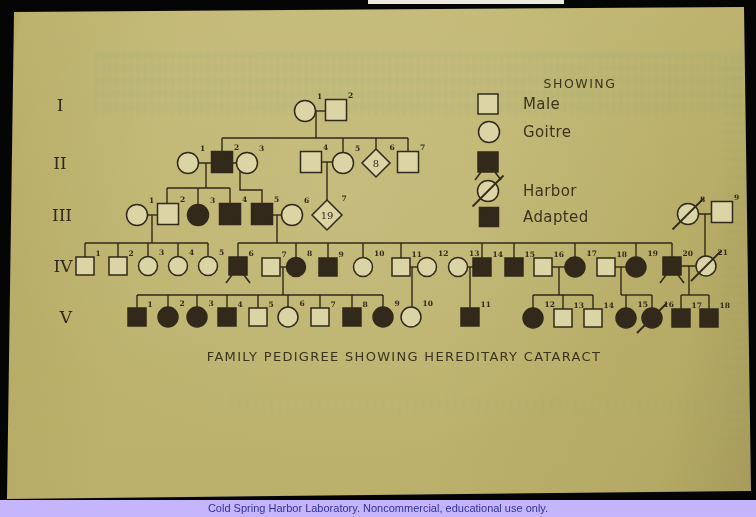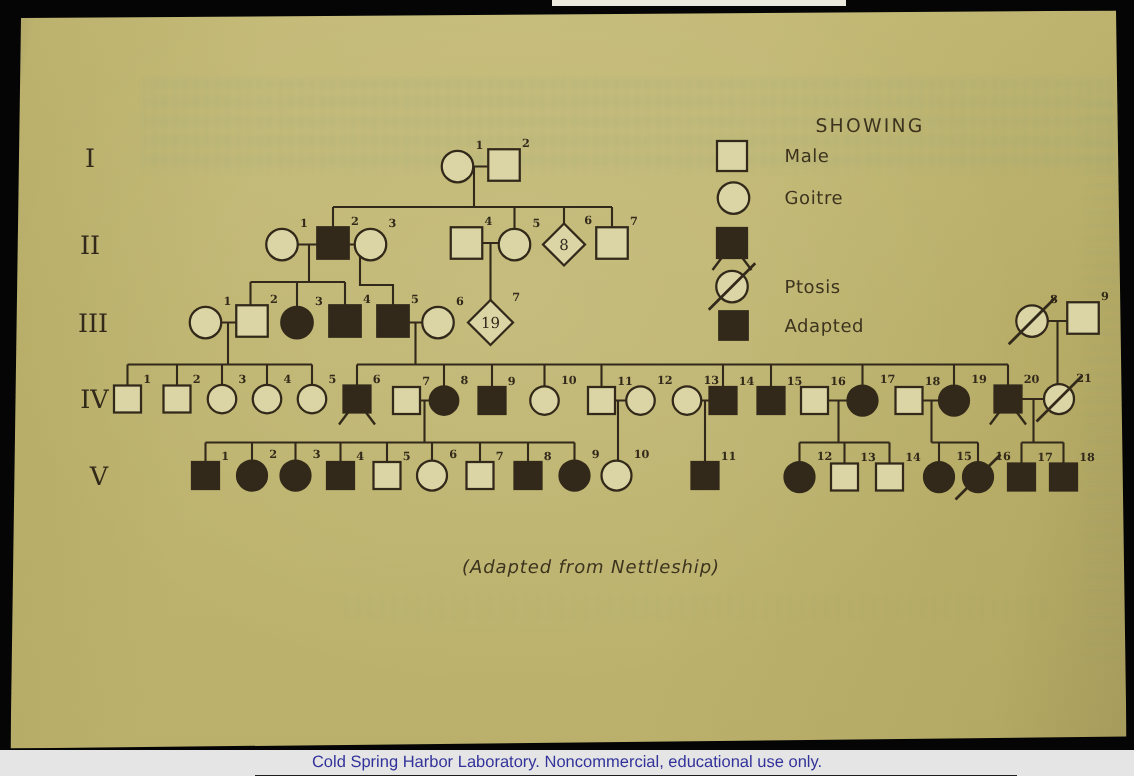--- a/index.html
+++ b/index.html
@@ -18,24 +18,24 @@
      background:
        repeating-linear-gradient(90deg,rgba(116,156,126,.16) 0 2px,rgba(0,0,0,0) 2px 7px),
        repeating-linear-gradient(0deg,rgba(0,0,0,0) 0 5px,rgba(116,156,126,.12) 5px 13px);}
   .ghost-b{left:230px;top:396px;width:470px;height:18px;opacity:.35;
      background:repeating-linear-gradient(90deg,rgba(116,156,126,.18) 0 2px,rgba(0,0,0,0) 2px 8px);}
   .ghost-c{left:722px;top:60px;width:24px;height:380px;opacity:.35;
      background:repeating-linear-gradient(0deg,rgba(116,156,126,.18) 0 3px,rgba(0,0,0,0) 3px 9px);}
   svg.pedigree{position:absolute;left:0;top:0;z-index:3;}
   .overlay-text{position:absolute;z-index:4;color:#3c331e;}
   .legend-title{left:540px;top:76px;width:80px;font-size:12.5px;letter-spacing:1.5px;text-align:center;}
-  .legend-label{left:523px;height:16px;line-height:16px;font-size:12px;letter-spacing:.4px;white-space:nowrap;}
+  .legend-label{left:523px;height:16px;line-height:16px;font-size:15px;letter-spacing:.4px;white-space:nowrap;}
   .caption-title{left:104px;top:349px;width:600px;text-align:center;font-size:13px;letter-spacing:1.3px;}
   .caption-subtitle{left:94px;top:371px;width:600px;text-align:center;font-size:12px;font-style:italic;letter-spacing:.6px;}
-  .footer-band{position:absolute;left:0;bottom:0;width:756px;height:17px;background:#e5e5e5;z-index:5;}
+  .footer-band{position:absolute;left:0;bottom:0;width:756px;height:17px;background:#c4b5fd;z-index:5;}
   .footer-credit{width:100%;text-align:center;line-height:17px;font-size:11px;color:#32329b;
                  font-family:"Liberation Sans",sans-serif;}
 </style>
 </head>
 <body>
 
 <div class="stage">
   <div class="page"></div>
   <div class="page-sliver"></div>
   <div class="ghost ghost-a"></div>
@@ -248,21 +248,21 @@
       <text x="60" y="111" text-anchor="middle" fill="#32291a" font-size="17" font-family="&quot;DejaVu Serif&quot;, serif">I</text>
       <text x="60" y="169" text-anchor="middle" fill="#32291a" font-size="17" font-family="&quot;DejaVu Serif&quot;, serif">II</text>
       <text x="62" y="221" text-anchor="middle" fill="#32291a" font-size="17" font-family="&quot;DejaVu Serif&quot;, serif">III</text>
       <text x="63" y="272" text-anchor="middle" fill="#32291a" font-size="17" font-family="&quot;DejaVu Serif&quot;, serif">IV</text>
       <text x="66" y="323" text-anchor="middle" fill="#32291a" font-size="17" font-family="&quot;DejaVu Serif&quot;, serif">V</text>
     </svg>
 
   <div class="overlay-text legend-title">SHOWING</div>
   <div class="overlay-text legend-label" style="top:96px">Male</div>
   <div class="overlay-text legend-label" style="top:124px">Goitre</div>
-  <div class="overlay-text legend-label" style="top:183px">Ptosis</div>
+  <div class="overlay-text legend-label" style="top:183px">Harbor</div>
   <div class="overlay-text legend-label" style="top:209px">Adapted</div>
 
-  <div class="overlay-text caption-subtitle">(Adapted from Nettleship)</div>
+  <div class="overlay-text caption-title">FAMILY PEDIGREE SHOWING HEREDITARY CATARACT</div>
 
   <div class="footer-band">
     <div class="footer-credit">Cold Spring Harbor Laboratory. Noncommercial, educational use only.</div>
   </div>
 </div>
 
 </body></html>

